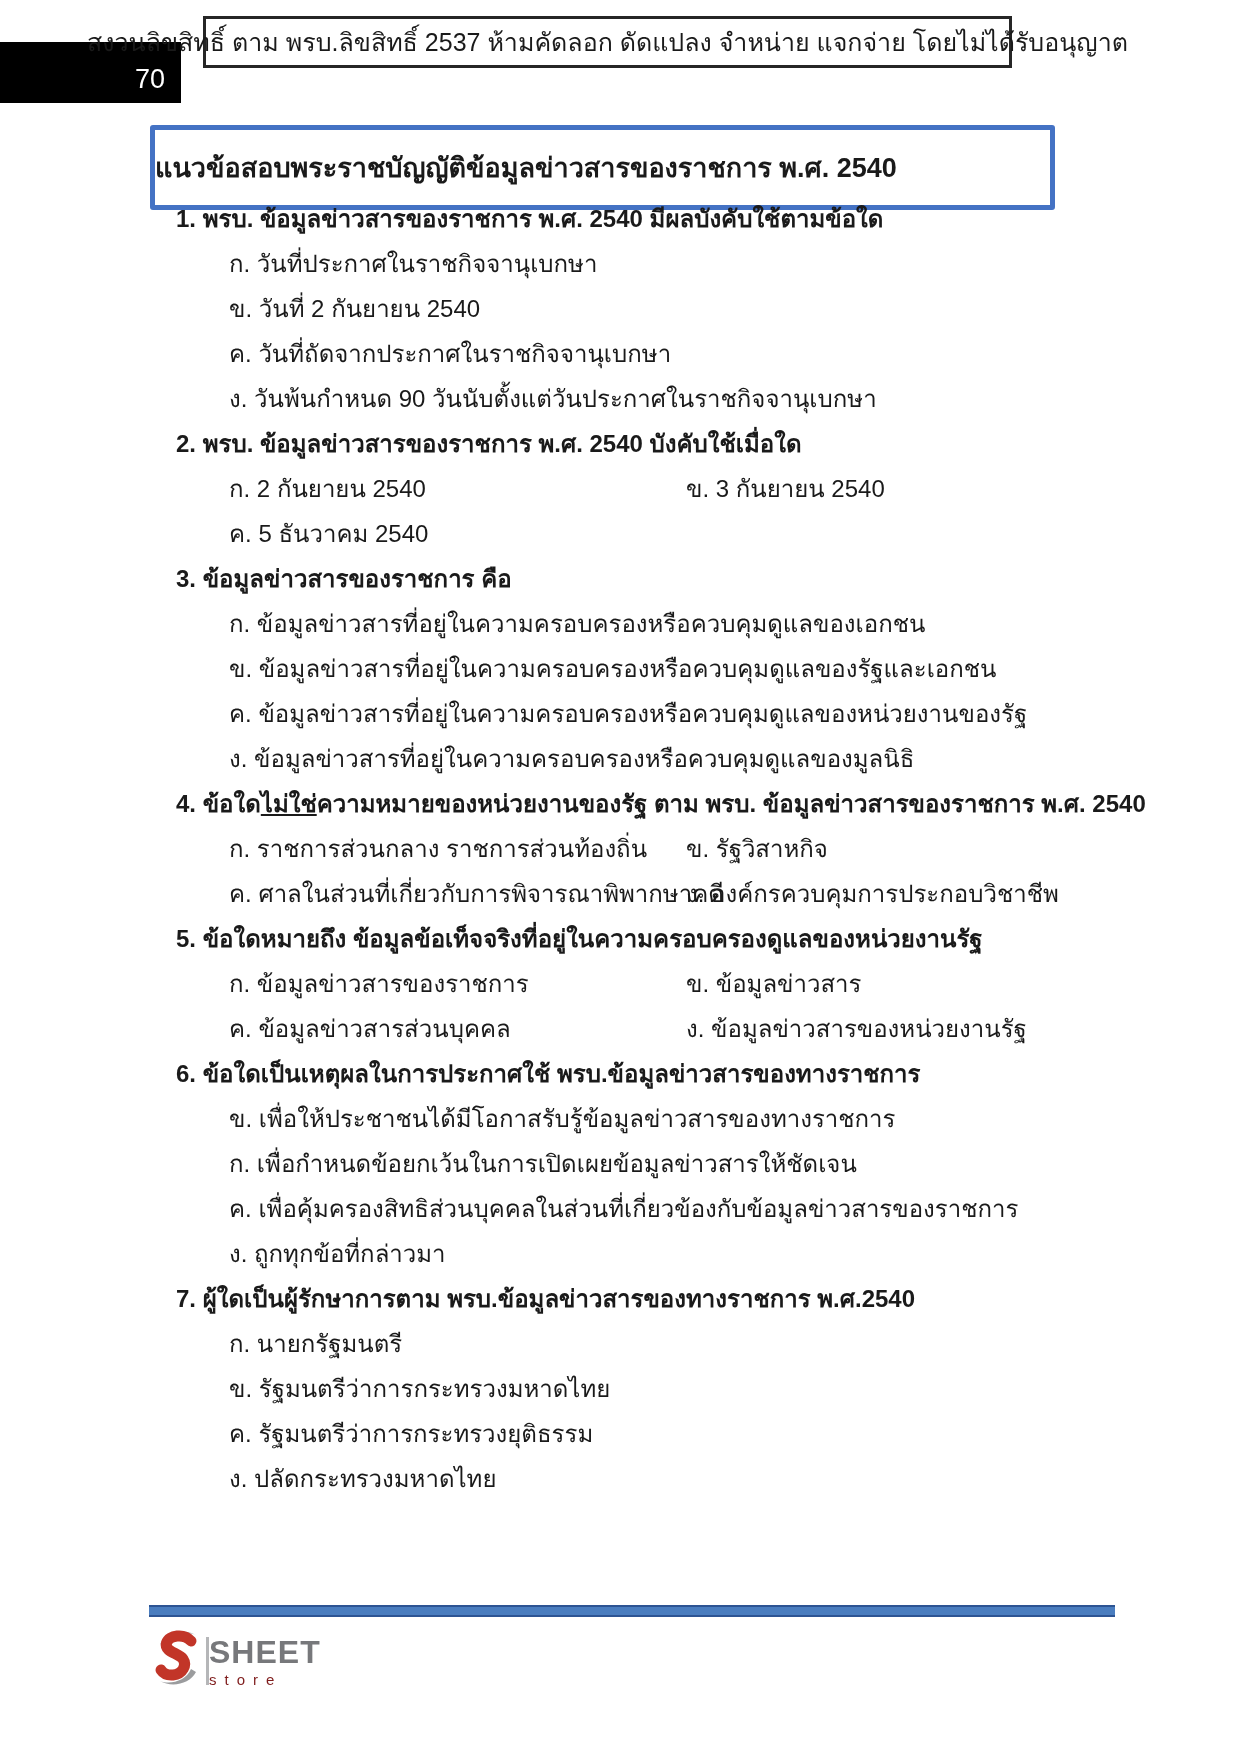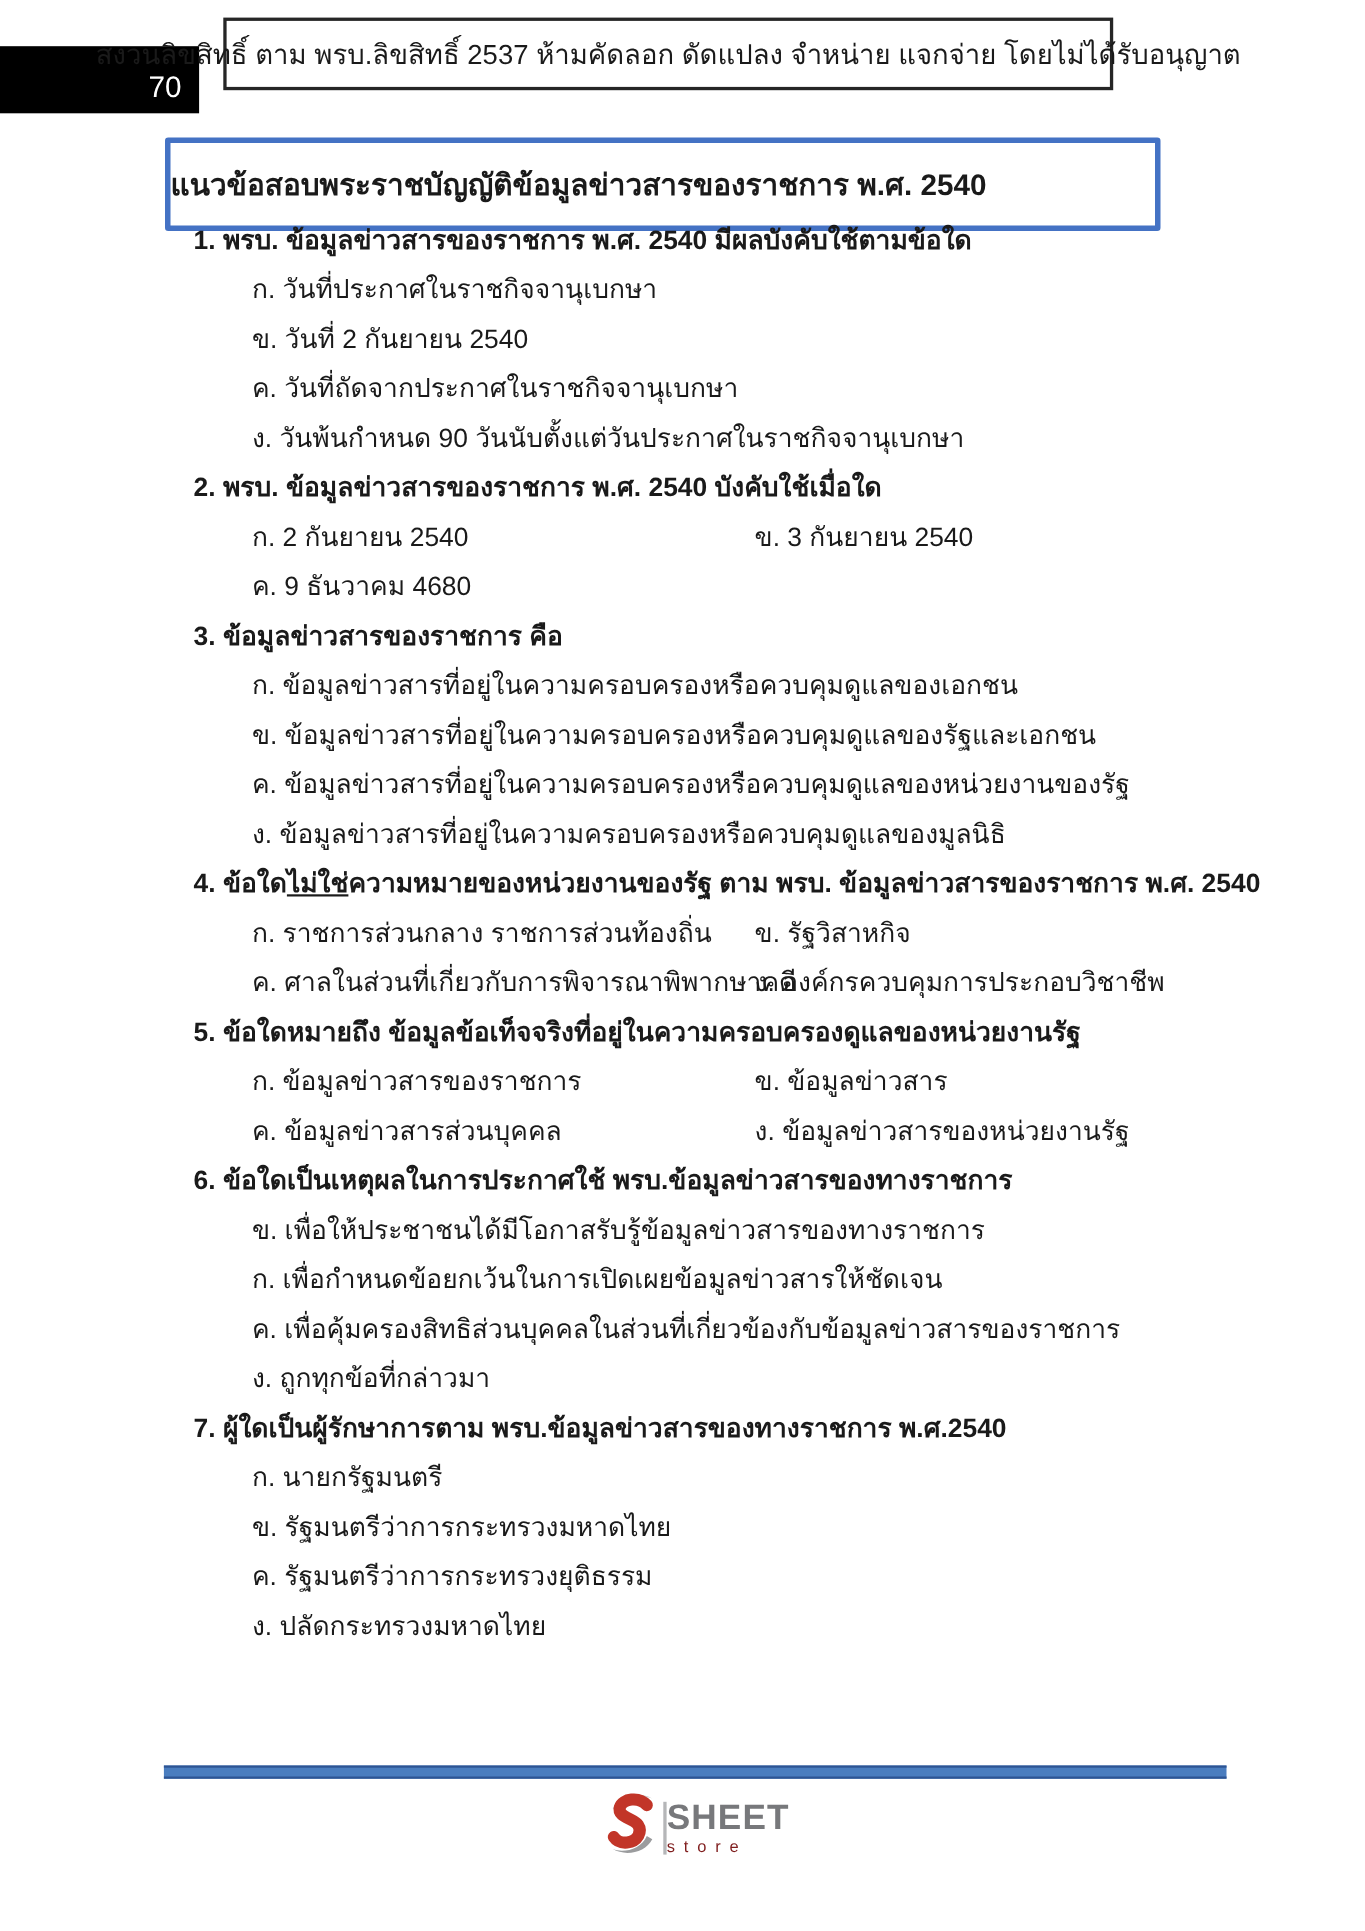--- a/index.html
+++ b/index.html
@@ -24,21 +24,21 @@
     padding: 0 16px 8px 12px;
     box-sizing: border-box;
     color: #ffffff;
     font-size: 27px;
   }
 
   
   .copyright-box {
     position: absolute;
     left: 203px; top: 16px;
-    width: 809px; height: 66px;
+    width: 809px; height: 52px;
     border: 3px solid #262626;
     box-sizing: border-box;
     display: flex;
     align-items: center;
     justify-content: center;
     font-size: 25px;
     white-space: nowrap;
   }
 
   
@@ -100,21 +100,20 @@
     box-sizing: border-box;
   }
 
   
   .footer-logo {
     position: absolute;
     left: 150px; top: 1628px;
     width: 965px;
     display: flex;
     align-items: center;
-    justify-content: center;
   }
   .logo-divider {
     width: 3px; height: 48px;
     background: #b5b6b8;
   }
   .logo-text { display: flex; flex-direction: column; line-height: 1; }
   .logo-brand {
     font-size: 32px;
     font-weight: 700;
     color: #77787b;
@@ -154,21 +153,21 @@
       <div class="opt">ง. วันพ้นกำหนด 90 วันนับตั้งแต่วันประกาศในราชกิจจานุเบกษา</div>
     </section>
 
     <section>
       <div class="q-heading">2. พรบ. ข้อมูลข่าวสารของราชการ พ.ศ. 2540 บังคับใช้เมื่อใด</div>
       <div class="opt-row">
         <div class="opt">ก. 2 กันยายน 2540</div>
         <div class="opt opt-2">ข. 3 กันยายน 2540</div>
       </div>
       <div class="opt-row">
-        <div class="opt">ค. 9 ธันวาคม 4680</div>
+        <div class="opt">ค. 5 ธันวาคม 2540</div>
       </div>
     </section>
 
     <section>
       <div class="q-heading">3. ข้อมูลข่าวสารของราชการ คือ</div>
       <div class="opt">ก. ข้อมูลข่าวสารที่อยู่ในความครอบครองหรือควบคุมดูแลของเอกชน</div>
       <div class="opt">ข. ข้อมูลข่าวสารที่อยู่ในความครอบครองหรือควบคุมดูแลของรัฐและเอกชน</div>
       <div class="opt">ค. ข้อมูลข่าวสารที่อยู่ในความครอบครองหรือควบคุมดูแลของหน่วยงานของรัฐ</div>
       <div class="opt">ง. ข้อมูลข่าวสารที่อยู่ในความครอบครองหรือควบคุมดูแลของมูลนิธิ</div>
     </section>

